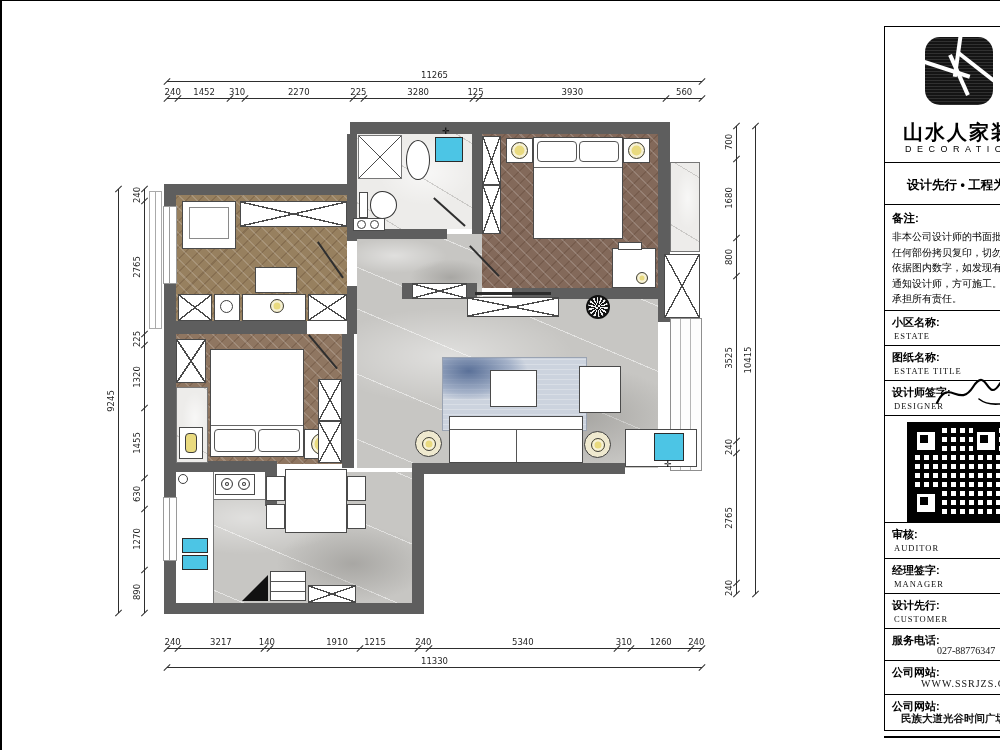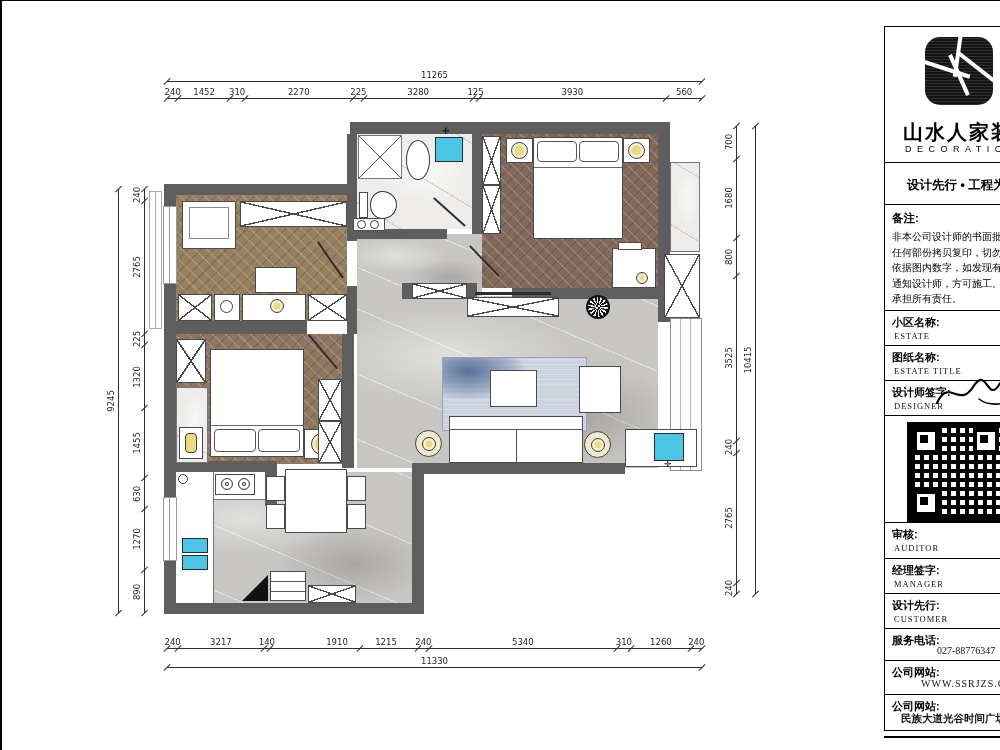--- a/index.html
+++ b/index.html
@@ -236,21 +236,21 @@
         <div class="tick" style="left: 0px;"></div>
         <div class="tick" style="left: 11.3327px;"></div>
         <span class="dlab" style="left: 5.66637px;">240</span>
         <div class="tick" style="left: 96.5644px;"></div>
         <span class="dlab" style="left: 53.9486px;">3217</span>
         <div class="tick" style="left: 103.175px;"></div>
         <span class="dlab" style="left: 99.8698px;">140</span>
         <div class="tick" style="left: 193.365px;"></div>
         <span class="dlab" style="left: 150px; margin-left: 20px;">1910</span>
         <div class="tick" style="left: 250.737px;"></div>
-        <span class="dlab" style="left: 219px;">1215</span>
+        <span class="dlab" style="left: 208px;">1215</span>
         <div class="tick" style="left: 262.07px;"></div>
         <span class="dlab" style="left: 256.403px;">240</span>
         <div class="tick" style="left: 449.532px;"></div>
         <span class="dlab" style="left: 355.801px;">5340</span>
         <div class="tick" style="left: 464.17px;"></div>
         <span class="dlab" style="left: 456.851px;">310</span>
         <div class="tick" style="left: 523.667px;"></div>
         <span class="dlab" style="left: 493.919px;">1260</span>
         <div class="tick" style="left: 535px;"></div>
         <span class="dlab" style="left: 529.334px;">240</span>

